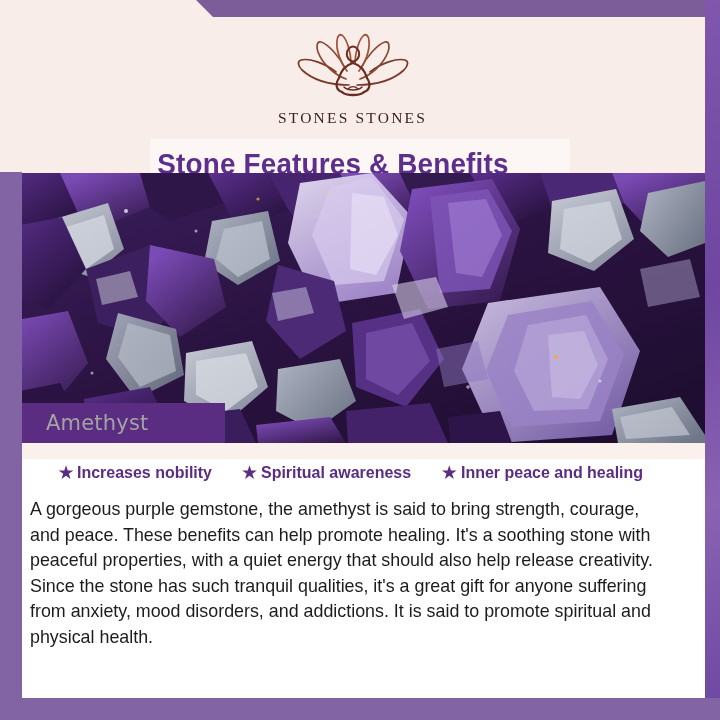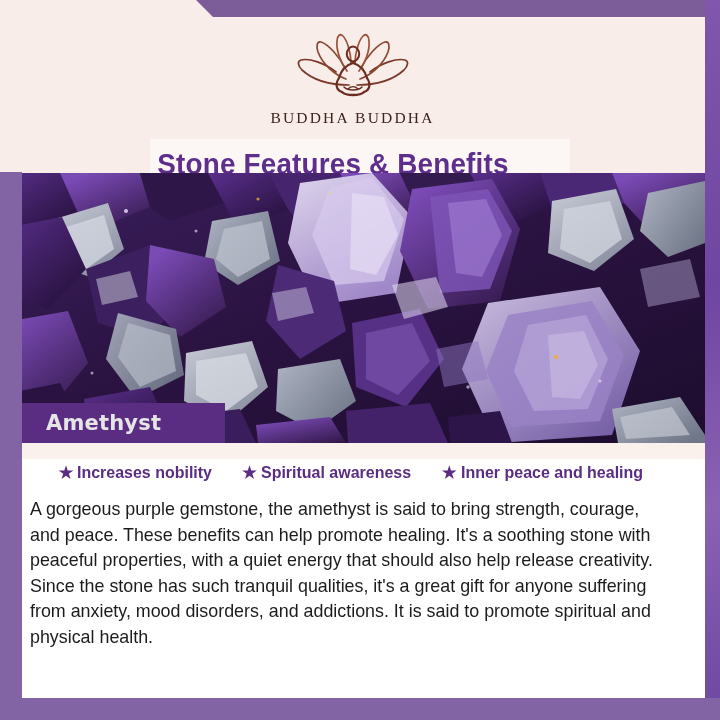--- a/index.html
+++ b/index.html
@@ -104,23 +104,23 @@
   
   .stone-bar {
     position: absolute;
     left: 20px; top: 403px;
     width: 205px; height: 40px;
     background: #5B2D82;
     display: flex;
     align-items: center;
   }
   .stone-name {
-    color: #e5e5e5;
+    color: #a3a3a3;
     font-size: 21px;
-    font-weight: bold;
+    font-weight: normal;
     padding-left: 26px;
     letter-spacing: 0.2px;
     font-family: "DejaVu Sans", sans-serif;
   }
 
   
   .content {
     position: absolute;
     left: 22px; top: 443px;
     width: 683px; height: 255px;
@@ -209,21 +209,21 @@
           <path d="M75 36 C 82 38, 87 44, 89 51" stroke="#6B2D22" stroke-width="2.2"></path>
 
           <path d="M61 51 C 57 57, 58 63, 64 65" stroke="#6B2D22" stroke-width="2.2"></path>
           <path d="M89 51 C 93 57, 92 63, 86 65" stroke="#6B2D22" stroke-width="2.2"></path>
 
           <path d="M64 65 C 68 69, 82 69, 86 65" stroke="#6B2D22" stroke-width="2.4"></path>
           <path d="M66 60 C 70 64, 80 64, 84 60" stroke="#6B2D22" stroke-width="1.6"></path>
           <path d="M70 62 C 73 59, 77 59, 80 62" stroke="#6B2D22" stroke-width="1.4"></path>
         </g>
       </svg>
-      <div class="logo-text">BUDDHA BUDDHA</div>
+      <div class="logo-text">STONES STONES</div>
     </div>
 
     <div class="title-panel">
       <div class="title-text">Stone Features &amp; Benefits</div>
     </div>
   </div>
 
   <div class="hero">
     <svg viewBox="0 0 705 270" preserveAspectRatio="none">
       <defs>

